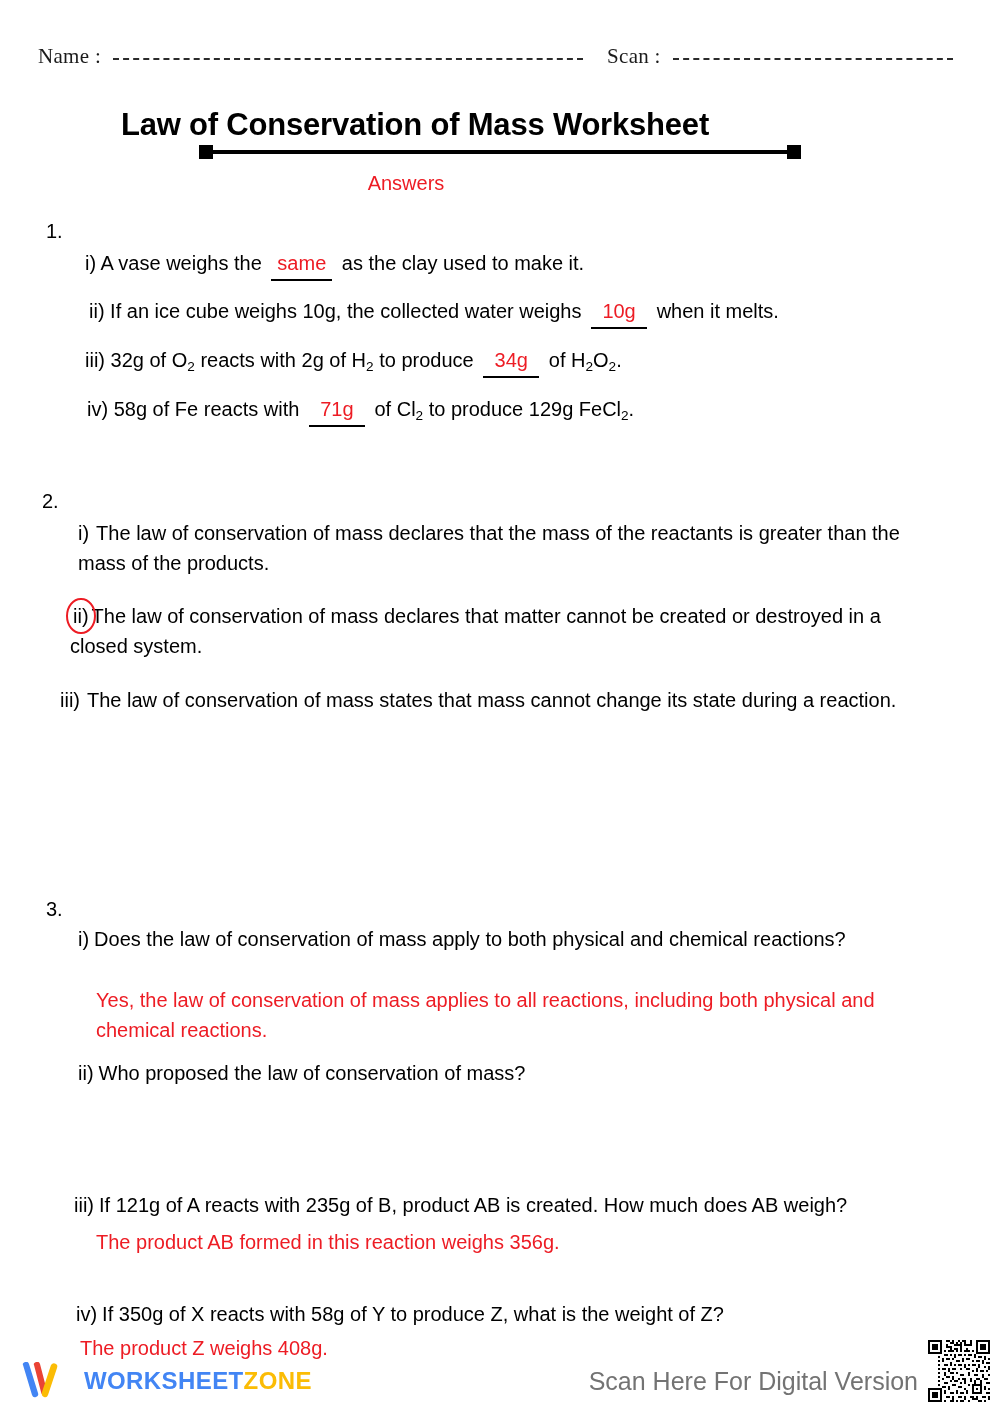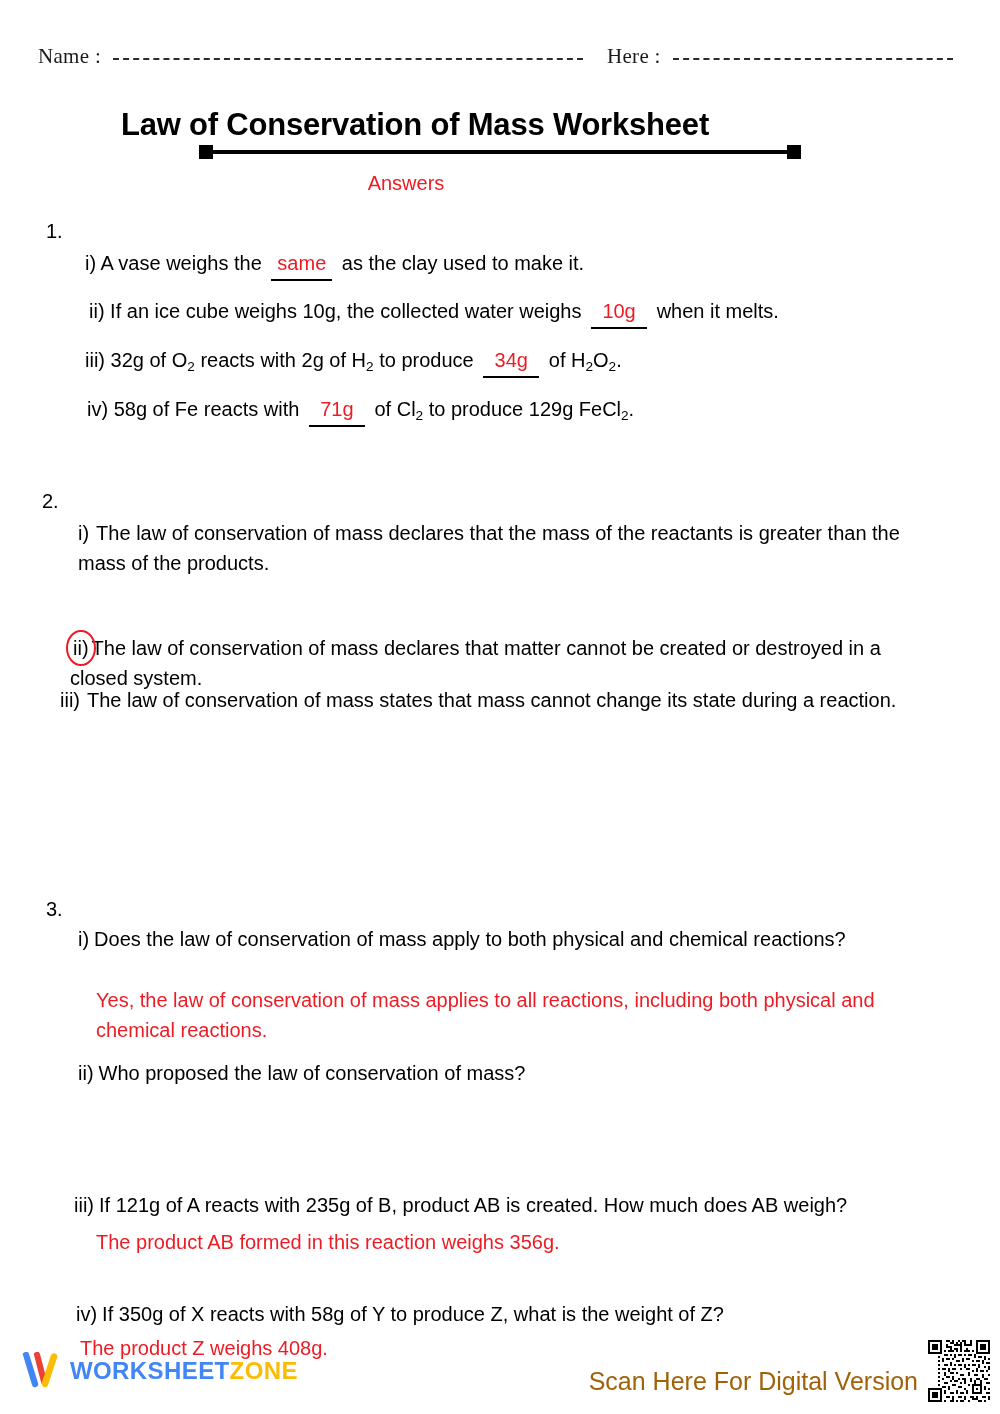--- a/index.html
+++ b/index.html
@@ -158,45 +158,45 @@
   .footer {
     position: absolute;
     left: 0;
     bottom: 0;
     width: 1000px;
     height: 72px;
   }
   .logo {
     position: absolute;
     left: 20px;
-    bottom: 24px;
+    bottom: 14px;
     display: flex;
     align-items: center;
-    gap: 10px;
+    gap: 24px;
   }
   .logo-mark {
     width: 40px;
     height: 38px;
     position: relative;
     flex: 0 0 auto;
   }
   .logo-text {
     font-size: 24px;
     font-weight: bold;
     letter-spacing: 0.4px;
   }
   .logo-text .ws { color: #4285F4; }
   .logo-text .zn { color: #FBBC05; }
 
   .scan-text {
     position: absolute;
     right: 82px;
     bottom: 18px;
     font-size: 25px;
-    color: #a16207;
+    color: #737373;
     white-space: nowrap;
   }
   .qr {
     position: absolute;
     right: 8px;
     bottom: 10px;
     width: 66px;
     height: 66px;
     background: #fff;
   }
@@ -204,21 +204,21 @@
 </style>
 </head>
 <body>
 
 <div class="page">
 
   <div class="namedate">
     <span class="nd-label">Name :</span>
     <span class="nd-rule name-rule"></span>
     <span class="nd-gap"></span>
-    <span class="nd-label">Here :</span>
+    <span class="nd-label">Scan :</span>
     <span class="nd-rule date-rule"></span>
   </div>
 
   <div class="title-wrap">
     <div class="title">Law of Conservation of Mass Worksheet</div>
   </div>
   <div class="title-bar"></div>
   <div class="answers-label">Answers</div>
 
   <div class="qnum" style="left:46px; top:220px;">1.</div>
@@ -250,21 +250,21 @@
     <span class="blank">71g</span>
     <span>of Cl<sub>2</sub> to produce 129g FeCl<sub>2</sub>.</span>
   </div>
 
   <div class="qnum" style="left:42px; top:490px;">2.</div>
 
   <div class="qblock" style="left:78px; top:518px; width:860px;">
     <span class="marker" style="margin-right:7px;">i)</span><span>The law of conservation of mass declares that the mass of the reactants is greater than the mass of the products.</span>
   </div>
 
-  <div class="qblock" style="left:70px; top:601px; width:870px;margin-top:32px;">
+  <div class="qblock" style="left:70px; top:601px; width:870px;">
     <span class="circled"><span class="marker">ii)</span></span><span>The law of conservation of mass declares that matter cannot be created or destroyed in a closed system.</span>
   </div>
 
   <div class="qblock" style="left:60px; top:685px; width:870px;">
     <span class="marker" style="margin-right:7px;">iii)</span><span>The law of conservation of mass states that mass cannot change its state during a reaction.</span>
   </div>
 
 
   <div class="qnum" style="left:46px; top:898px;">3.</div>
 

